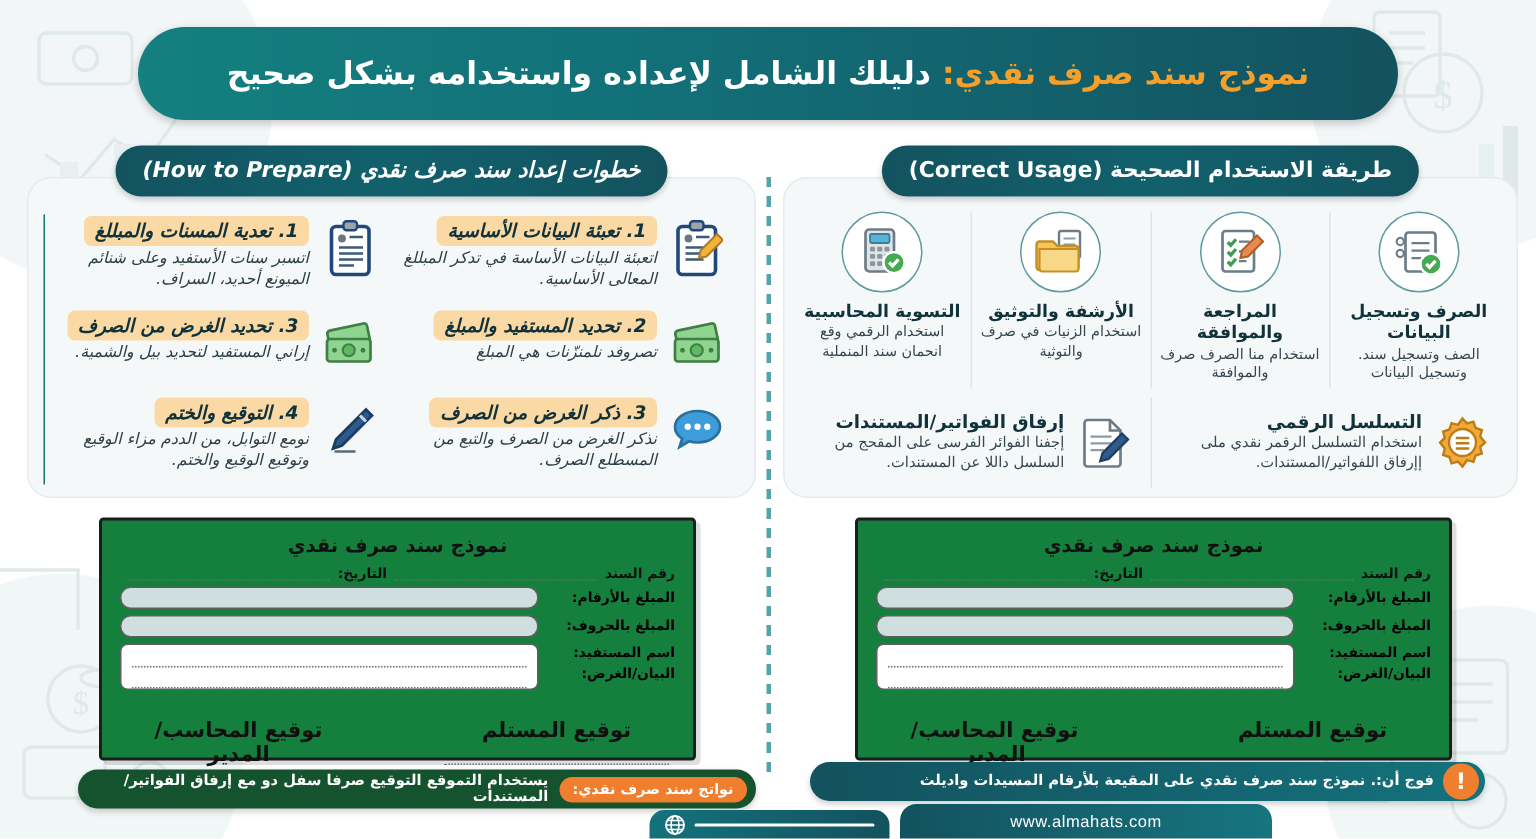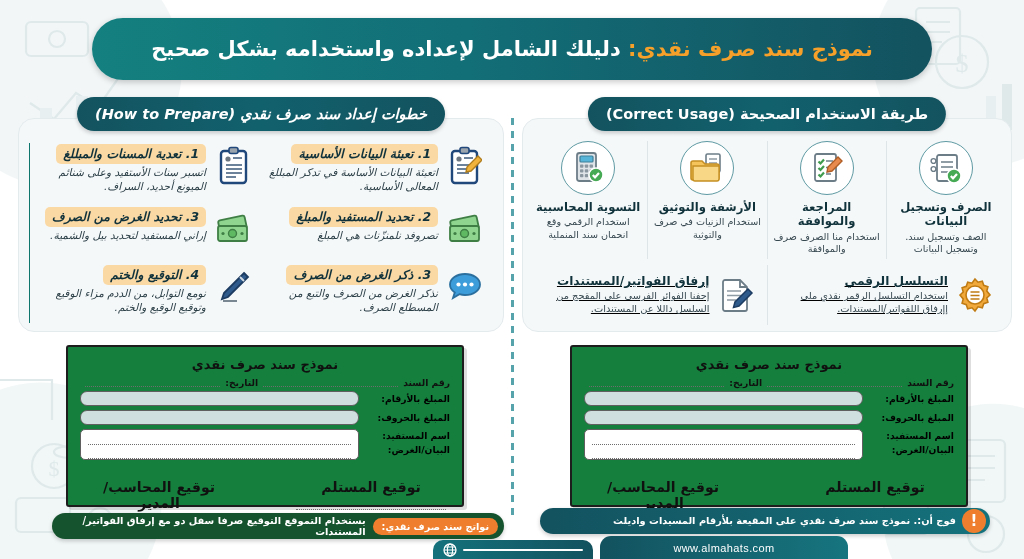--- a/index.html
+++ b/index.html
@@ -90,21 +90,20 @@
   }
   .usage-title{font-size:11.6px;font-weight:bold;color:#10323b;text-align:center;line-height:1.25;}
   .usage-desc{font-size:9.6px;color:#35474f;text-align:center;line-height:1.3;margin-top:2px;}
 
   .usage-bottom{
     position:absolute;top:146px;left:6px;right:6px;height:60px;display:flex;direction:rtl;
   }
   .usage-wide{
     flex:1;display:flex;align-items:center;gap:7px;padding:0 10px;
     border-left:1px solid #dde5e8;
-    text-decoration:underline;
   }
   .usage-wide:last-child{border-left:none;}
   .wide-icon{flex:0 0 40px;height:42px;display:flex;align-items:center;justify-content:center;}
   .wide-body{flex:1;text-align:right;}
   .wide-title{font-size:12.2px;font-weight:bold;color:#10323b;line-height:1.25;}
   .wide-desc{font-size:9.8px;color:#35474f;line-height:1.3;margin-top:1px;}
 
   
   .center-divider{
     position:absolute;left:511px;top:118px;width:3px;height:400px;z-index:2;

